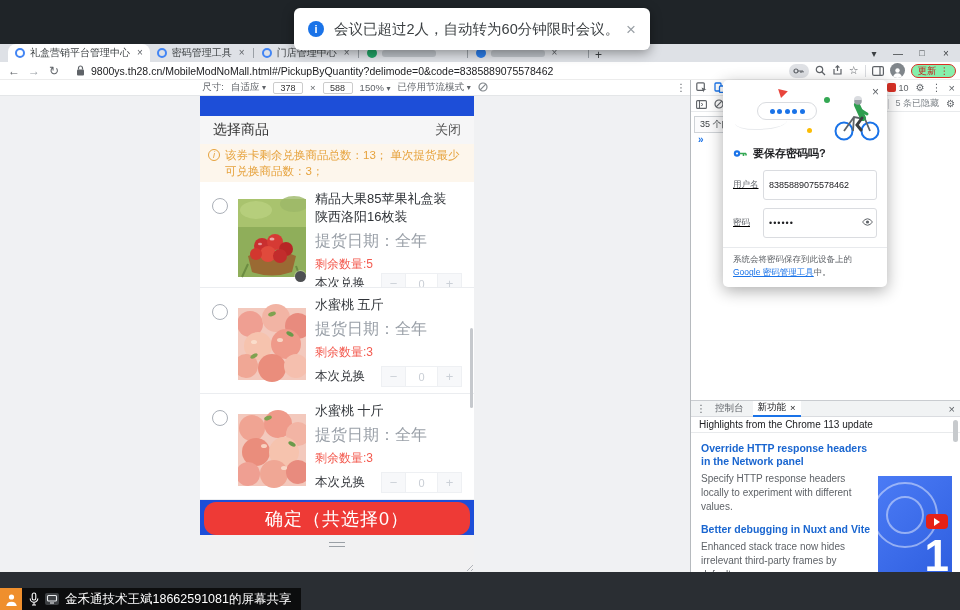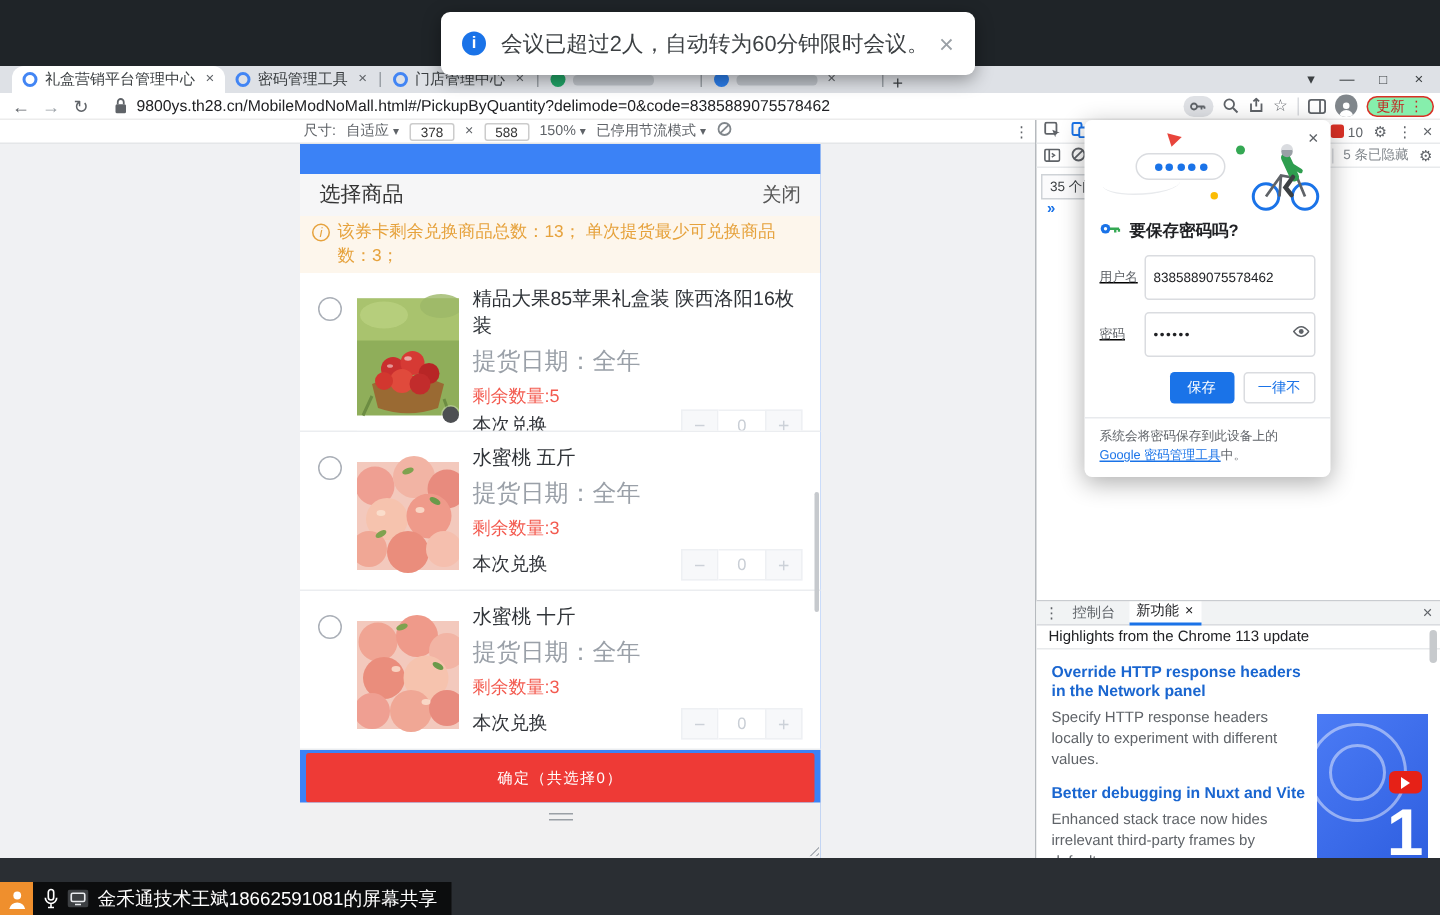--- a/index.html
+++ b/index.html
@@ -35,41 +35,41 @@
   .avatar { width:15px; height:15px; border-radius:50%; background:#80868b; display:flex; align-items:flex-end; justify-content:center; overflow:hidden; }
   .update-pill { display:flex; align-items:flex-start; gap:3px; border:1px solid #d93025; color:#c5221f; border-radius:8px; height:14px; padding:0 6px; font-size:9.5px; background:#86efac; }
 
   .devicebar { position:absolute; left:0; top:80px; width:690px; height:16px; background:#fff; border-bottom:1px solid #e4e6e8; display:flex; align-items:center; justify-content:center; gap:7px; font-size:9.5px; color:#5f6368; }
   .dim-input { width:30px; height:12px; border:1px solid #ccc; border-radius:2px; font-size:9px; text-align:center; color:#333; font-family:"Liberation Sans", sans-serif; }
   .chev { font-size:8px; color:#5f6368; }
   .devicebar-dots { position:absolute; right:4px; color:#5f6368; font-size:10px; }
 
   
   .page { position:absolute; left:0; top:96px; width:690px; height:476px; background:#f0f1f3; }
-  .viewport { position:absolute; left:200px; top:0; width:347px; height:476px; background:#3b82f6; display:flex; flex-direction:column; }
+  .viewport { position:absolute; left:200px; top:0; width:274px; height:476px; background:#1d4ed8; display:flex; flex-direction:column; }
   .vp-gap { height:20px; flex:none; }
   .vp-header { height:28px; flex:none; background:#f6f6f7; display:flex; align-items:center; padding:0 13px; }
   .vp-title { font-size:14px; color:#333; }
   .vp-close { margin-left:auto; font-size:13px; color:#555; }
   .vp-notice { flex:none; background:#fdf6ec; color:#e6a23c; font-size:11.5px; line-height:16px; padding:3px 10px 3px 8px; display:flex; gap:5px; }
   .notice-ico { flex:none; width:12px; height:12px; border:1px solid #e6a23c; border-radius:50%; font-size:9px; line-height:11px; text-align:center; margin-top:2px; font-style:italic; }
   .item { height:106px; flex:none; padding:8px 12px 0 12px; display:flex; border-bottom:1px solid #ebedf0; overflow:hidden; background:#fff; }
   .radio { width:16px; height:16px; border-radius:50%; border:1px solid #abb0b8; background:#fff; flex:none; margin-top:8px; }
   .photo { width:68px; flex:none; margin:4px 0 0 10px; background:#fff; }
   .photo svg { display:block; }
   .item-content { flex:1; margin-left:9px; display:flex; flex-direction:column; height:96px; }
   .item-title { font-size:13px; color:#2f3338; line-height:18px; }
   .item-date { font-size:16px; color:#9aa0a8; margin-top:5px; }
   .item-stock { font-size:12px; color:#f35a4f; margin-top:4px; }
   .exch-row { margin-top:auto; margin-bottom:5px; display:flex; align-items:center; }
   .exch-label { font-size:12.5px; color:#33363b; }
   .stepper { margin-left:auto; display:flex; }
   .step-btn { width:25px; height:21px; background:#f7f8fa; border:1px solid #eef0f3; color:#ccd1d8; font-size:13px; display:flex; align-items:center; justify-content:center; }
   .step-qty { width:31px; height:21px; background:#fff; border:1px solid #eef0f3; border-left:none; border-right:none; color:#c9ced5; font-size:11px; display:flex; align-items:center; justify-content:center; }
-  .confirm-btn { flex:none; margin:2px 4px 0; height:33px; background:#ee3a36; color:#fff; font-size:10px; letter-spacing:1px; display:flex; align-items:center; justify-content:center; border-radius:2px; }
+  .confirm-btn { flex:none; margin:2px 4px 0; height:33px; background:#ee3a36; color:#fff; font-size:18px; letter-spacing:1px; display:flex; align-items:center; justify-content:center; border-radius:12px; }
   .vp-bottom { flex:1; background:#f1f1f2; position:relative; }
   .drag-handle { position:absolute; left:50%; top:7px; transform:translateX(-50%); width:16px; height:5px; border-top:1.5px solid #9aa0a6; border-bottom:1.5px solid #9aa0a6; }
   .corner-resize { position:absolute; right:1px; bottom:1px; width:9px; height:9px; background:repeating-linear-gradient(135deg, transparent 0 2px, #b0b4ba 2px 3px); clip-path:polygon(100% 0, 100% 100%, 0 100%); }
   .vscroll { position:absolute; right:1px; top:232px; width:3px; height:80px; background:#c6c9cd; border-radius:2px; }
   .cursor-dot { position:absolute; left:295px; top:271px; width:11px; height:11px; border-radius:50%; background:#4d4f52; box-shadow:0 0 0 1px rgba(255,255,255,.3); z-index:6; }
 
   
   .devtools { position:absolute; left:690px; top:80px; width:270px; height:492px; background:#fff; border-left:1px solid #b6babe; }
   .dt-row { height:16px; display:flex; align-items:center; border-bottom:1px solid #e8eaec; padding:0 5px; gap:7px; }
   .dt-spacer { flex:1; }
@@ -513,24 +513,20 @@
       <span class="pwd-field">
         <input class="pwd-input pw" value="••••••" style="">
         <span class="eye">
           <svg width="11" height="8" viewBox="0 0 11 8">
               <path d="M.5 4 Q5.5 -2.5 10.5 4 Q5.5 10.5 .5 4 Z" fill="none" stroke="#5f6368" stroke-width="1"></path>
               <circle cx="5.5" cy="4" r="1.6" fill="#5f6368"></circle>
             </svg>
         </span>
       </span>
     </div>
-    <div class="pwd-btns">
-      <span class="btn-save">保存</span>
-      <span class="btn-never">一律不</span>
-    </div>
     <div class="pwd-footer">
       <span>系统会将密码保存到此设备上的 </span><span class="pwd-link">Google 密码管理工具</span><span>中。</span>
     </div>
   </div>
 
   <div class="sharebar">
     <span class="share-chip">
       <svg width="13" height="13" viewBox="0 0 13 13">
           <circle cx="6.5" cy="4" r="2.6" fill="#fff"></circle>
           <path d="M1.2 13 a5.4 5.4 0 0 1 10.6 0 Z" fill="#fff"></path>

